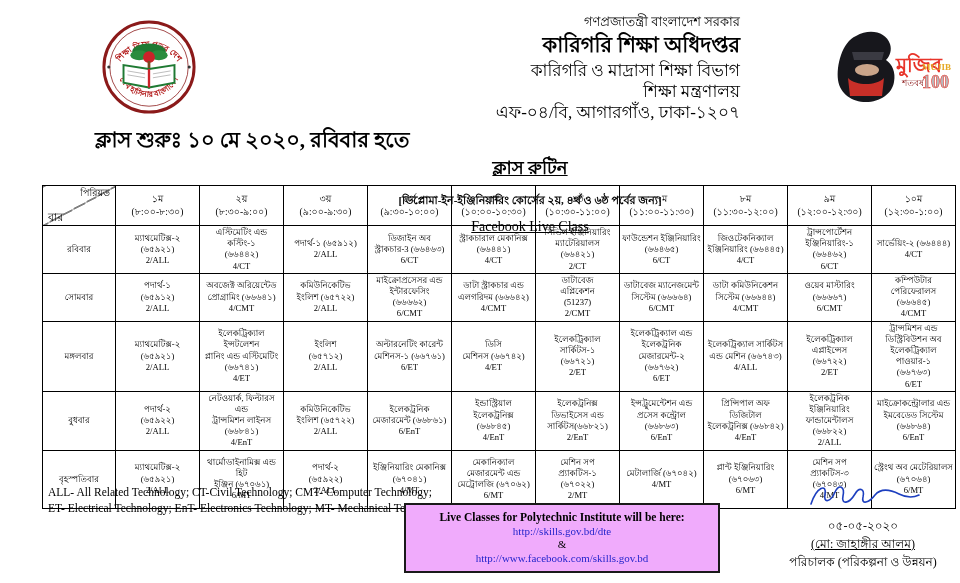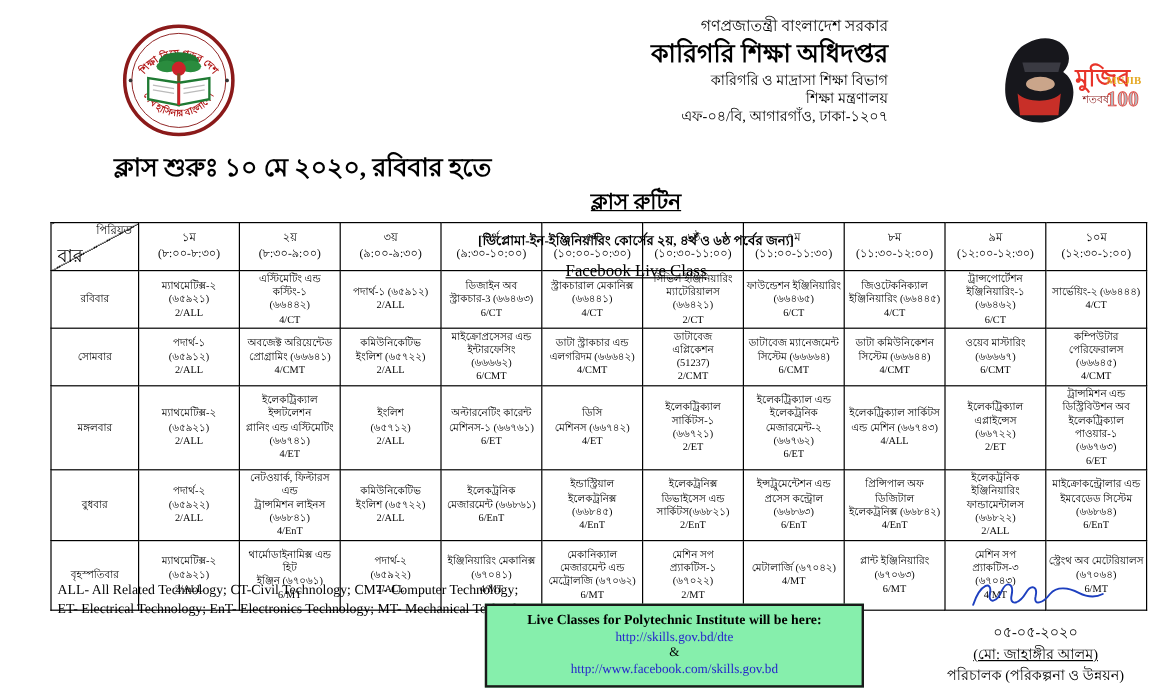--- a/index.html
+++ b/index.html
@@ -6,21 +6,21 @@
   body{
     width:960px;height:583px;background:#ffffff;color:#000;
     font-family:"Liberation Serif","DejaVu Serif",serif;
     position:relative;overflow:hidden;
   }
   
   .logo-left{position:absolute;left:100px;top:18px;width:98px;height:98px;}
   .gov-header{position:absolute;left:320px;top:14px;width:420px;text-align:right;line-height:1.25;}
   .gov-line1{font-size:13px;}
   .gov-org{font-size:21px;font-weight:bold;margin:2px 0 1px 0;}
-  .gov-line{font-size:12px;}
+  .gov-line{font-size:17px;}
   .logo-right{position:absolute;left:826px;top:26px;width:128px;height:88px;}
 
   
   .start-text{position:absolute;left:95px;top:124px;width:330px;font-size:21px;font-weight:bold;}
   .routine-block{position:absolute;left:320px;top:106px;width:420px;text-align:center;margin-top:48px;}
   .routine-title{display:inline-block;font-size:18px;font-weight:bold;text-decoration:underline;}
   .routine-note{font-size:11px;font-weight:bold;margin-top:7px;}
   .fb-live{display:inline-block;font-size:14px;font-weight:normal;text-decoration:underline;margin-top:8px;}
 
   
@@ -34,30 +34,30 @@
     border:1px solid #000;text-align:center;vertical-align:middle;
     font-size:8.6px;line-height:1.3;padding:1px 2px;
     white-space:pre-line;word-wrap:break-word;font-weight:normal;
   }
   table.routine th{font-size:9.5px;}
   .corner{
     position:relative;
     background:linear-gradient(to bottom right,transparent 49.4%,#000 49.4%,#000 50.6%,transparent 50.6%);
   }
   .corner .c-top{position:absolute;top:1px;right:5px;font-size:9.5px;}
-  .corner .c-bottom{position:absolute;bottom:1px;left:5px;font-size:15px;}
+  .corner .c-bottom{position:absolute;bottom:1px;left:5px;font-size:11px;}
   td.day{font-size:11px;}
   tr.r1 td{height:43px;} tr.r2 td{height:45px;} tr.r3 td{height:52px;}
   tr.r4 td{height:55px;} tr.r5 td{height:55px;}
 
   
   .legend{position:absolute;left:48px;top:484px;font-size:11.5px;line-height:1.4;}
   .live-box{
     position:absolute;left:404px;top:503px;width:300px;
-    border:2px solid #1a1a1a;text-align:center;padding:6px 6px 7px 6px;background:#86efac;
+    border:2px solid #1a1a1a;text-align:center;padding:6px 6px 7px 6px;background:#f0abfc;
   }
   .live-title{font-size:11.5px;font-weight:bold;}
   .live-link{display:block;font-size:11px;color:#2626cc;text-decoration:none;margin-top:2px;}
   .live-amp{font-size:11px;margin-top:1px;}
   .sign-block{position:absolute;left:768px;top:480px;width:190px;text-align:center;line-height:1.5;}
   .sign-date{font-size:12px;}
   .sign-name{font-size:12px;text-decoration:underline;}
   .sign-desig{font-size:12px;}
 </style>
 </head>

